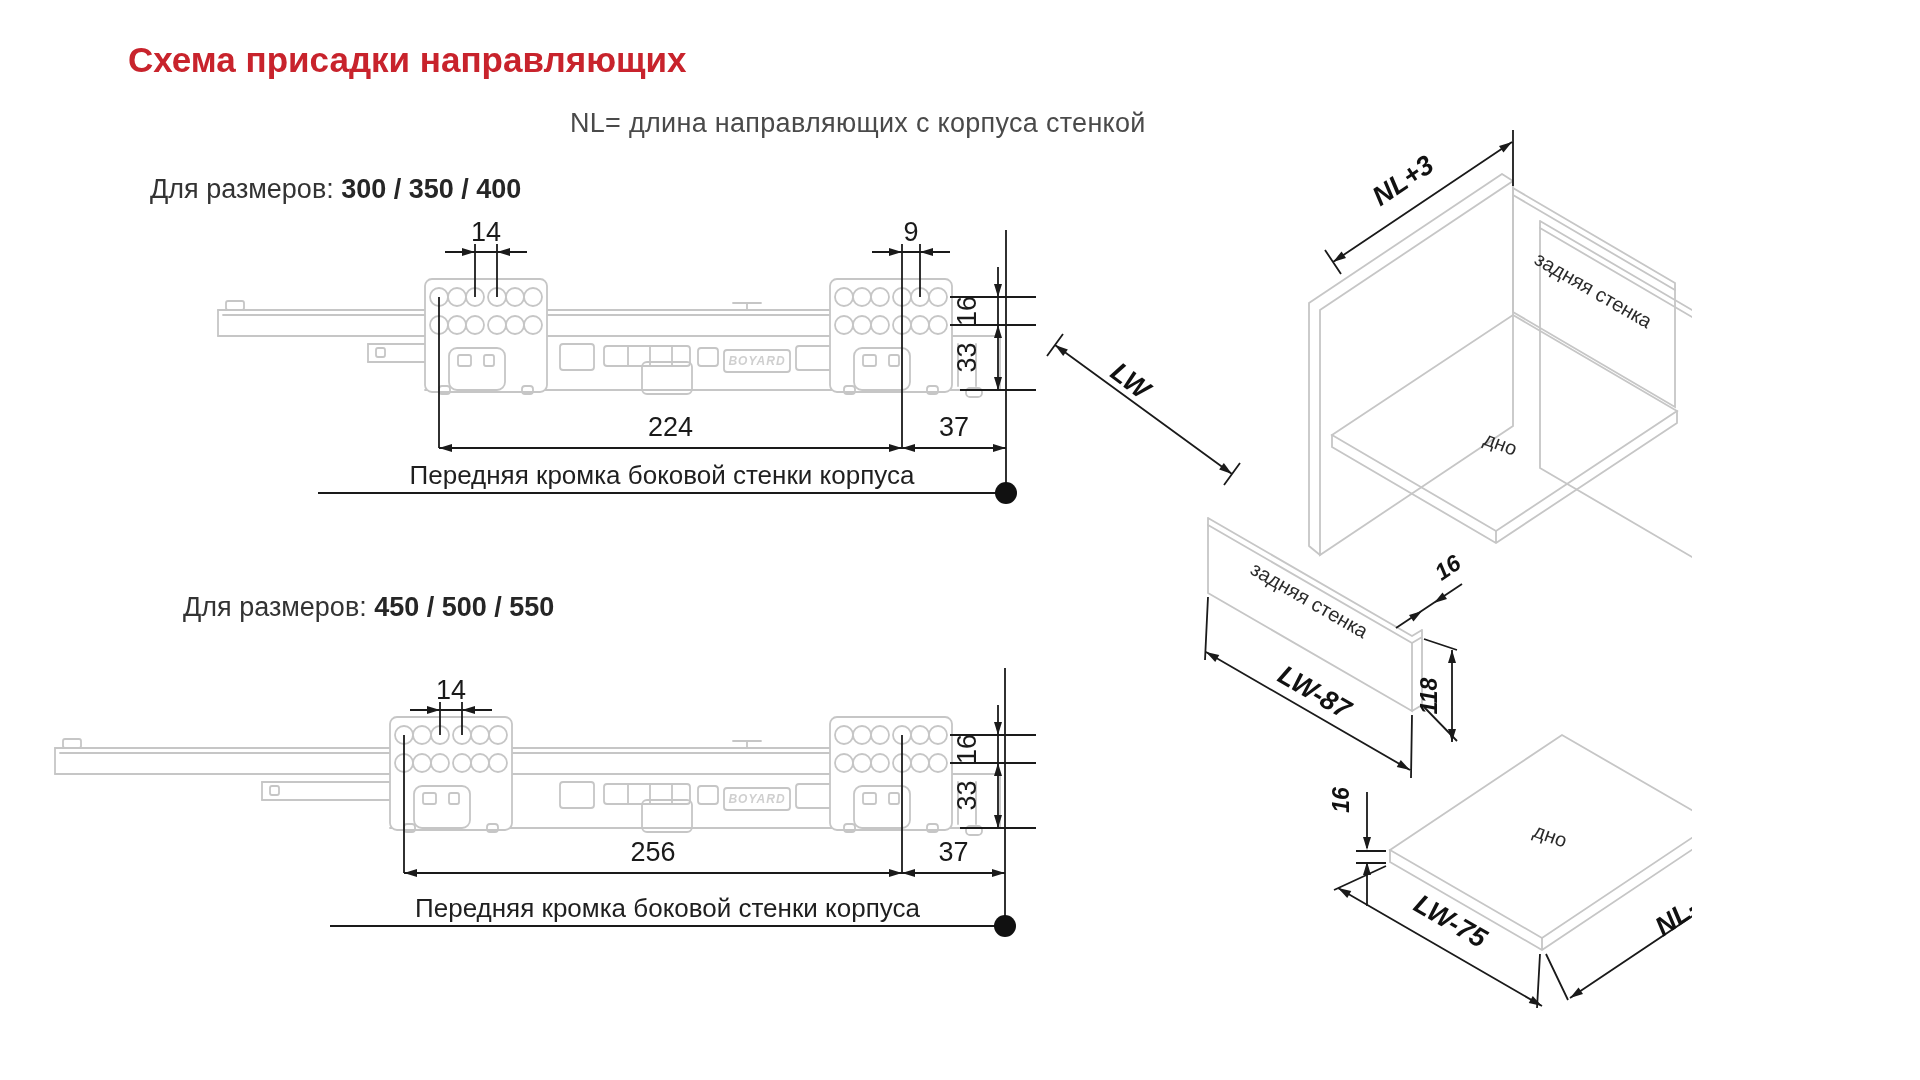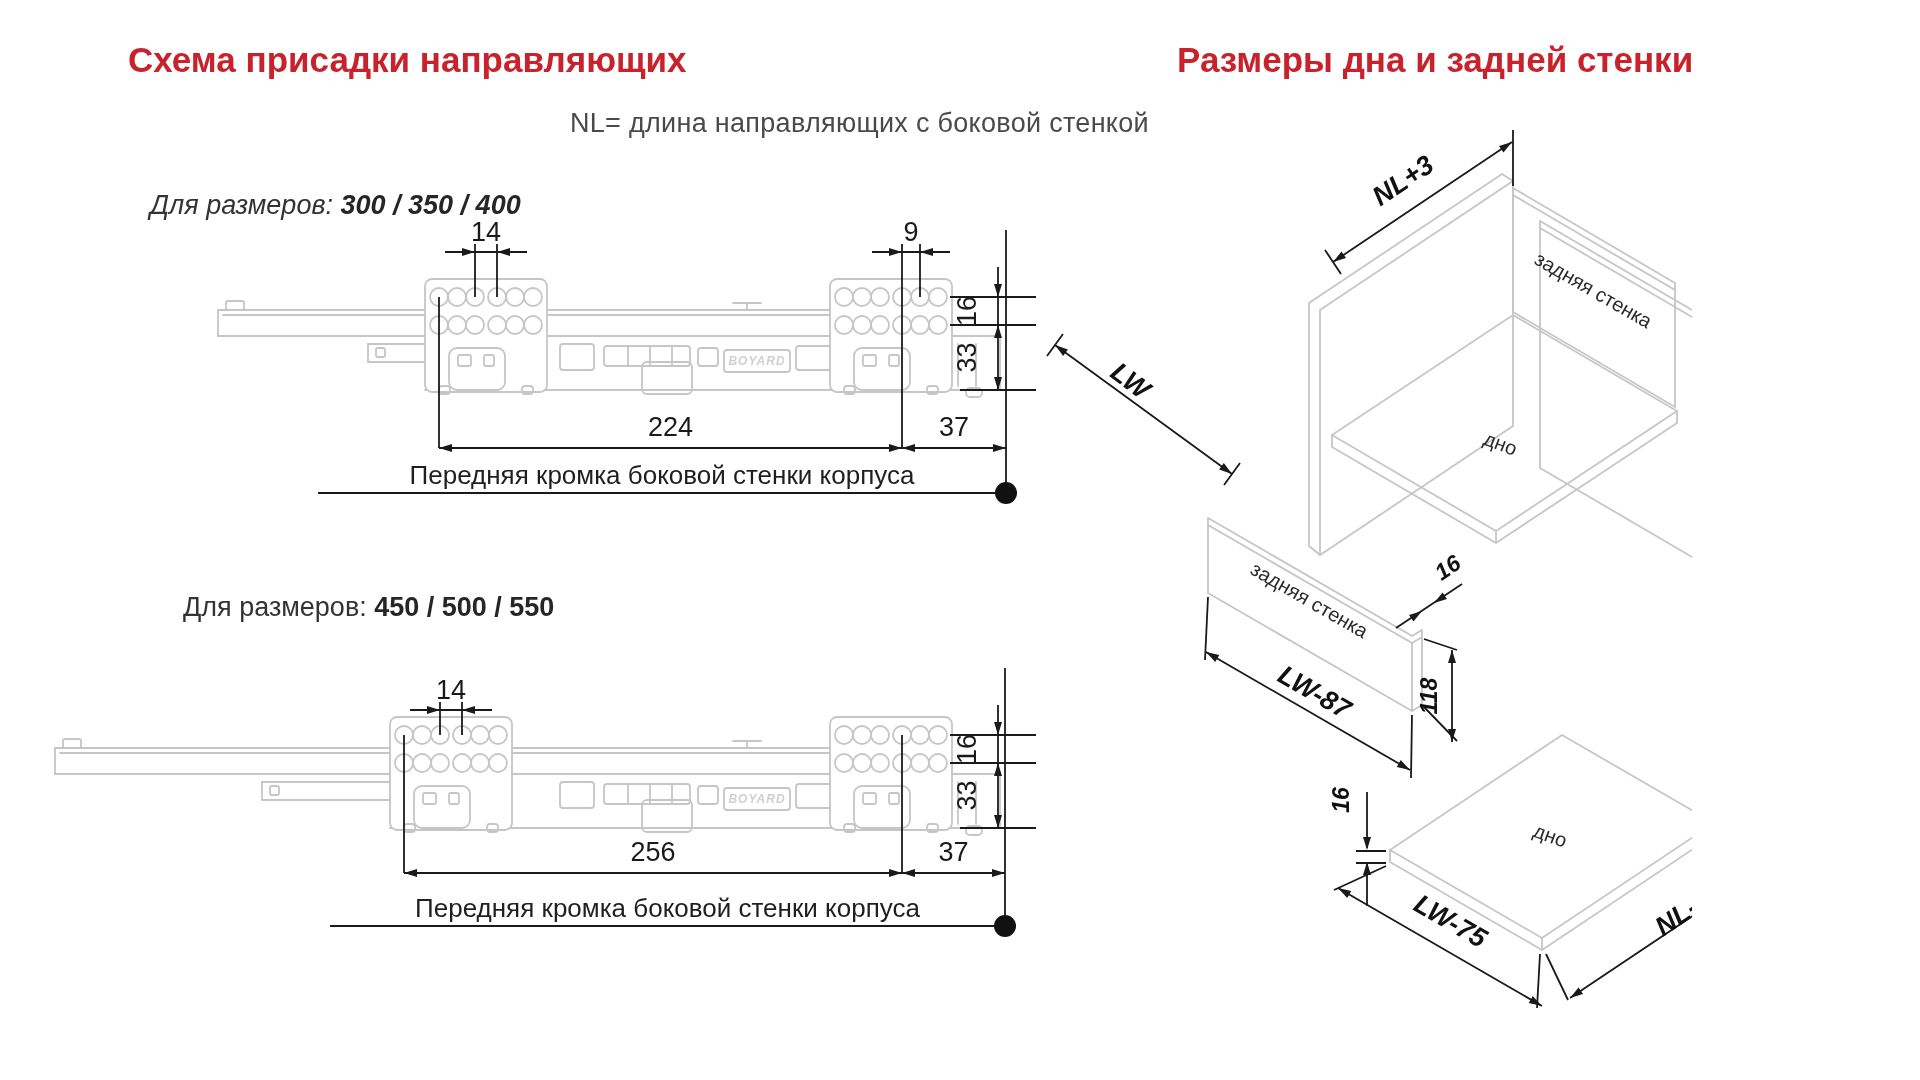--- a/index.html
+++ b/index.html
@@ -4,21 +4,21 @@
 <style>
   html,body{margin:0;padding:0;background:#fff;}
   #stage{position:relative;width:1692px;height:1080px;background:#fff;overflow:hidden;
          font-family:"Liberation Sans",sans-serif;}
   .heading{position:absolute;font-size:35px;font-weight:bold;color:#c8232c;white-space:nowrap;}
   #heading-left{left:128px;top:40px;}
   #heading-right{left:1177px;top:40px;}
   #subtitle{position:absolute;left:570px;top:108px;font-size:27px;color:#4a4a4a;letter-spacing:.3px;white-space:nowrap;}
   .size-label{position:absolute;font-size:27px;color:#333;white-space:nowrap;}
   .size-label b{color:#262626;font-weight:bold;}
-  #size-label-1{left:150px;top:190px;font-style:italic;}
+  #size-label-1{left:150px;top:174px;}
   #size-label-2{left:183px;top:592px;text-align:right;}
   #draw-svg{position:absolute;left:0;top:0;}
   
   .g{stroke:#c6c6c6;fill:none;stroke-width:1.8;stroke-linecap:round;}
   .gf{stroke:#c6c6c6;fill:#ffffff;stroke-width:1.8;}
   .k{stroke:#1a1a1a;fill:none;stroke-width:1.8;}
   .ah{fill:#1a1a1a;stroke:none;}
   .dot{fill:#111;stroke:none;}
   text{font-family:"Liberation Sans",sans-serif;}
   .dim{font-size:27px;fill:#1a1a1a;text-anchor:middle;}
@@ -26,22 +26,21 @@
   .brand{font-size:12px;font-weight:bold;letter-spacing:1px;fill:#cfcfcf;text-anchor:middle;font-style:italic;}
   .isolbl{font-size:20px;fill:#2a2a2a;text-anchor:middle;}
   .isodim{font-size:27px;font-weight:bold;font-style:italic;fill:#111;text-anchor:middle;}
   .isodim2{font-size:23px;font-style:italic;font-weight:bold;fill:#111;text-anchor:middle;}
 </style>
 </head>
 <body>
 
 <div id="stage">
   <div id="heading-left" class="heading">Схема присадки направляющих</div>
-  <div id="heading-right" class="heading">Размеры дна и задней стенки</div>
-  <div id="subtitle">NL= длина направляющих с боковой стенкой</div>
+  <div id="subtitle">NL= длина направляющих с корпуса стенкой</div>
 
   <div id="size-label-1" class="size-label">
     <span>Для размеров: </span><b>300 / 350 / 400</b>
   </div>
   <div id="size-label-2" class="size-label">
     <span>Для размеров: </span><b>450 / 500 / 550</b>
   </div>
 
   <svg id="draw-svg" width="1920" height="1080" viewBox="0 0 1920 1080">
     <g id="slideA">

